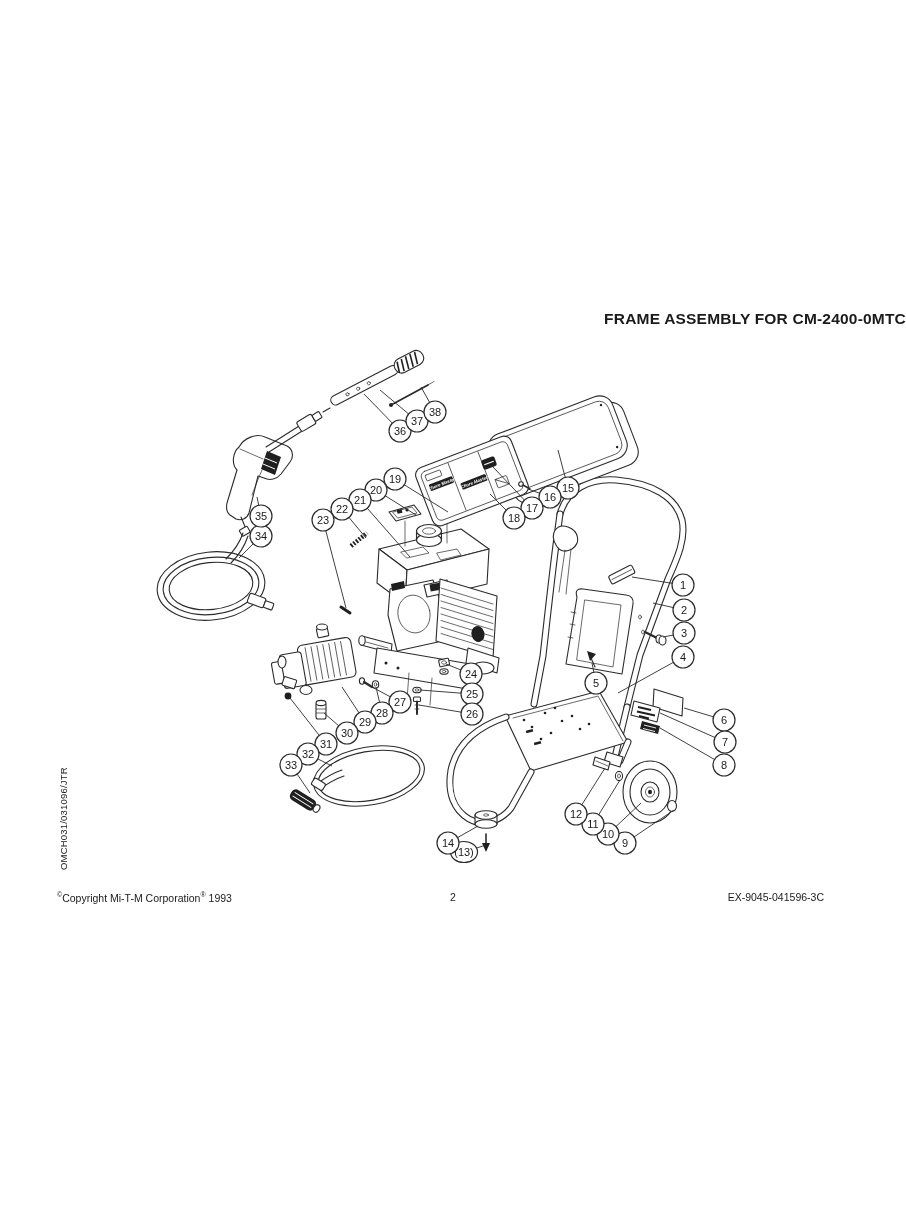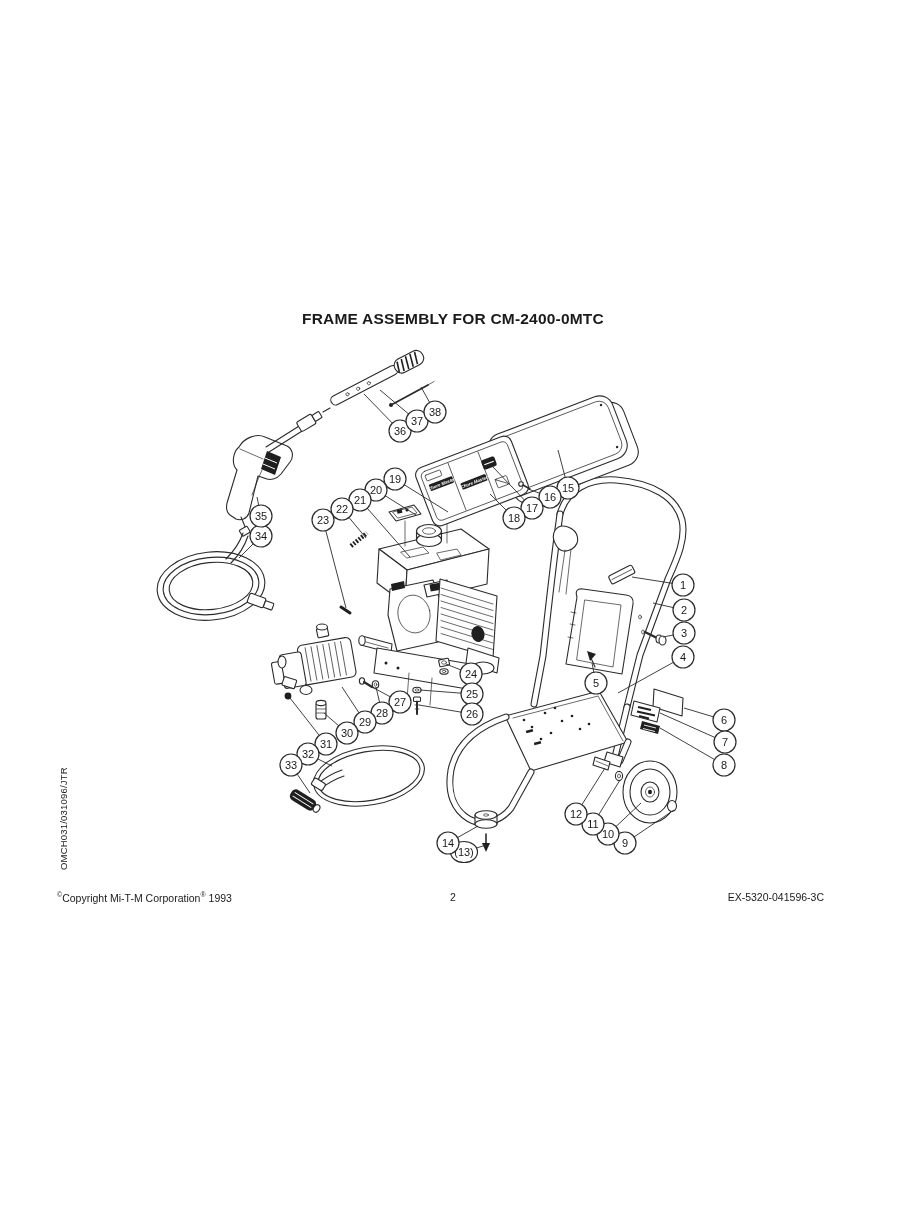--- a/index.html
+++ b/index.html
@@ -1,17 +1,17 @@
 <!DOCTYPE html>
 <html><head>
 <meta charset="utf-8">
 <style>
   html,body{margin:0;padding:0;background:#fff;}
   body{width:906px;height:1208px;position:relative;font-family:"Liberation Sans",sans-serif;color:#1a1a1a;overflow:hidden;}
-  .page-title{position:absolute;top:310px;left:0;width:100%;text-align:center;font-size:15.5px;font-weight:bold;letter-spacing:.2px;}
+  .page-title{position:absolute;top:310px;left:0;width:100%;text-align:right;font-size:15.5px;font-weight:bold;letter-spacing:.2px;}
   .side-code{position:absolute;left:58px;top:870px;transform:rotate(-90deg);transform-origin:0 0;font-size:9.5px;white-space:nowrap;letter-spacing:.2px;}
   .footer{position:absolute;top:891px;left:0;width:100%;height:20px;font-size:10.5px;}
   .footer-left{position:absolute;left:57px;top:0;}
   .footer-center{position:absolute;left:0;top:0;width:100%;text-align:center;}
   .footer-right{position:absolute;right:82px;top:0;}
   .sup{font-size:7px;vertical-align:super;}
   svg{position:absolute;left:0;top:0;}
   .ln{fill:none;stroke:#2b2b2b;stroke-width:1.1;stroke-linejoin:round;stroke-linecap:round;}
   .thin{stroke-width:.7;}
   .fw{fill:#fff;stroke:#2b2b2b;stroke-width:1.1;stroke-linejoin:round;}
@@ -543,14 +543,14 @@
         <line x1="435" y1="412" x2="421" y2="387" class="leader"></line>
         <ellipse cx="435" cy="412" rx="11" ry="11" class="bubble"></ellipse>
         <text x="435" y="415.8" class="bubble-num">38</text>
       </g>
     </g>
 </svg>
 
 <div class="footer">
   <div class="footer-left"><span class="sup">©</span><span>Copyright Mi-T-M Corporation</span><span class="sup">®</span> <span>1993</span></div>
   <div class="footer-center">2</div>
-  <div class="footer-right">EX-5320-041596-3C</div>
+  <div class="footer-right">EX-9045-041596-3C</div>
 </div>
 
 </body></html>

